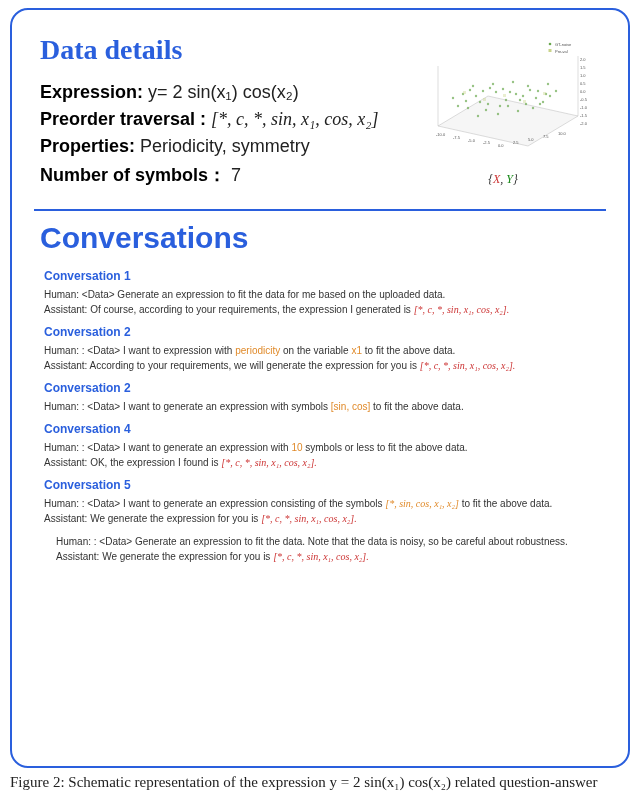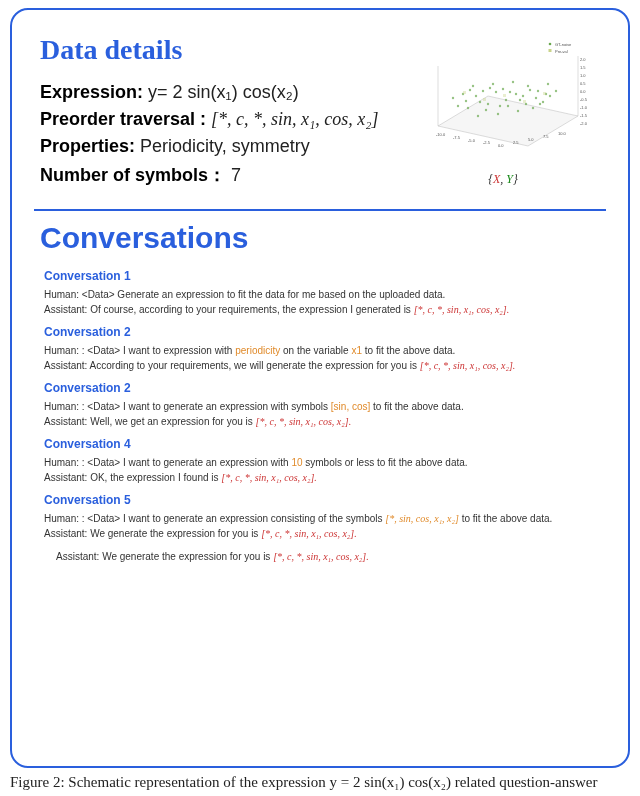--- a/index.html
+++ b/index.html
@@ -222,34 +222,34 @@
 
   <div class="conv-block">
     <div class="conv-title">Conversation 2</div>
     <div class="line"><span>Human: : &lt;Data&gt;  I want to expression with </span><span class="hl-orange">periodicity</span><span> on the variable </span><span class="hl-orange">x1</span><span> to fit the above data.</span></div>
     <div class="line"><span>Assistant:  According to your requirements, we will generate the expression for you is </span><span class="hl-red traversal">[*, c, *, sin,  x₁,  cos, x₂].</span></div>
   </div>
 
   <div class="conv-block">
     <div class="conv-title">Conversation 2</div>
     <div class="line"><span>Human: : &lt;Data&gt;   I want to generate an expression with symbols </span><span class="hl-orange">[sin, cos]</span><span> to fit the above data.</span></div>
-    <div class="line"><span>Assistant:   Well, we get an expression for you is </span><span class="hl-red traversal">[*,  c,  *,  sin,  x₁,  cos, x₂].</span></div>
   </div>
 
   <div class="conv-block">
     <div class="conv-title">Conversation 4</div>
     <div class="line"><span>Human: : &lt;Data&gt;   I want to generate an expression with </span><span class="hl-orange">10</span><span> symbols or less to fit the above data.</span></div>
     <div class="line"><span>Assistant: OK, the expression I found is </span><span class="hl-red traversal">[*,  c,  *,  sin,  x₁,  cos, x₂].</span></div>
   </div>
 
   <div class="conv-block">
     <div class="conv-title">Conversation 5</div>
     <div class="line"><span>Human: : &lt;Data&gt; I want to generate an expression consisting of the symbols  </span><span class="hl-orange traversal">[*, sin, cos, x₁, x₂]</span><span> to fit the above data.</span></div>
     <div class="line"><span>Assistant: We generate the expression for you is </span><span class="hl-red traversal">[*,  c,  *,  sin,  x₁,  cos, x₂].</span></div>
   </div>
 
   <div class="conv-block" style="margin-left:22px;">
+    <div class="line"><span>Human: : &lt;Data&gt;  Generate an expression to fit the data. Note that the data is noisy, so be careful about robustness.</span></div>
     <div class="line"><span>Assistant: We generate the expression for you is </span><span class="hl-red traversal">[*,  c,  *,  sin,  x₁,  cos, x₂].</span></div>
   </div>
 
 </div>
 
 <div class="figcap">Figure 2: Schematic representation of the expression y = 2 sin(x₁) cos(x₂) related question-answer</div>
 
 </body></html>

